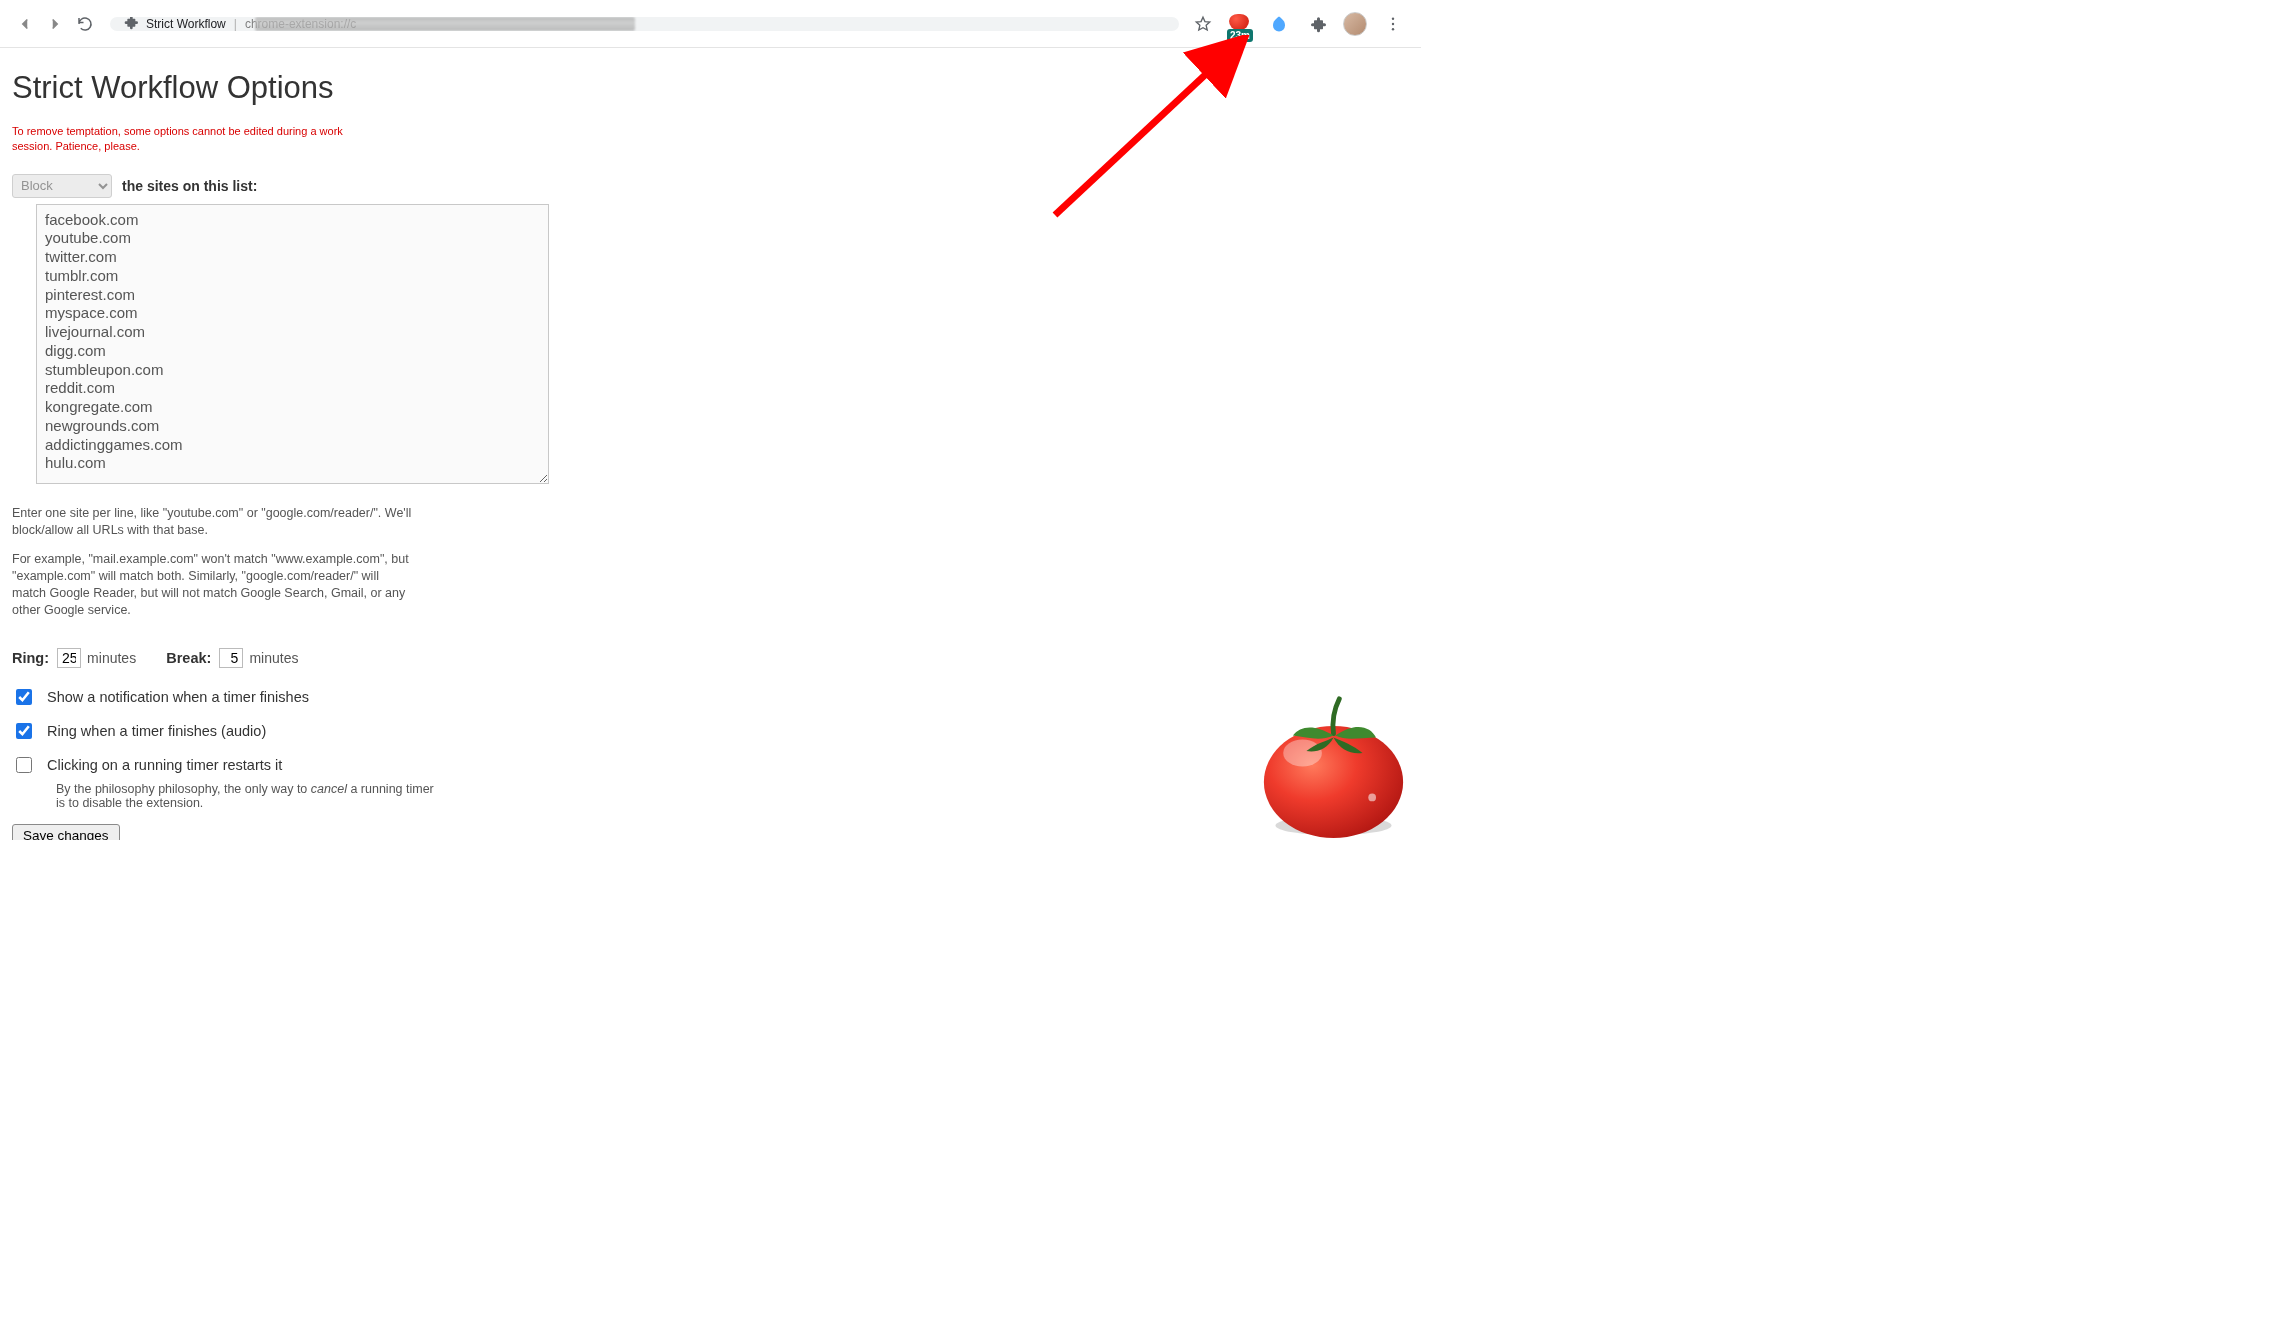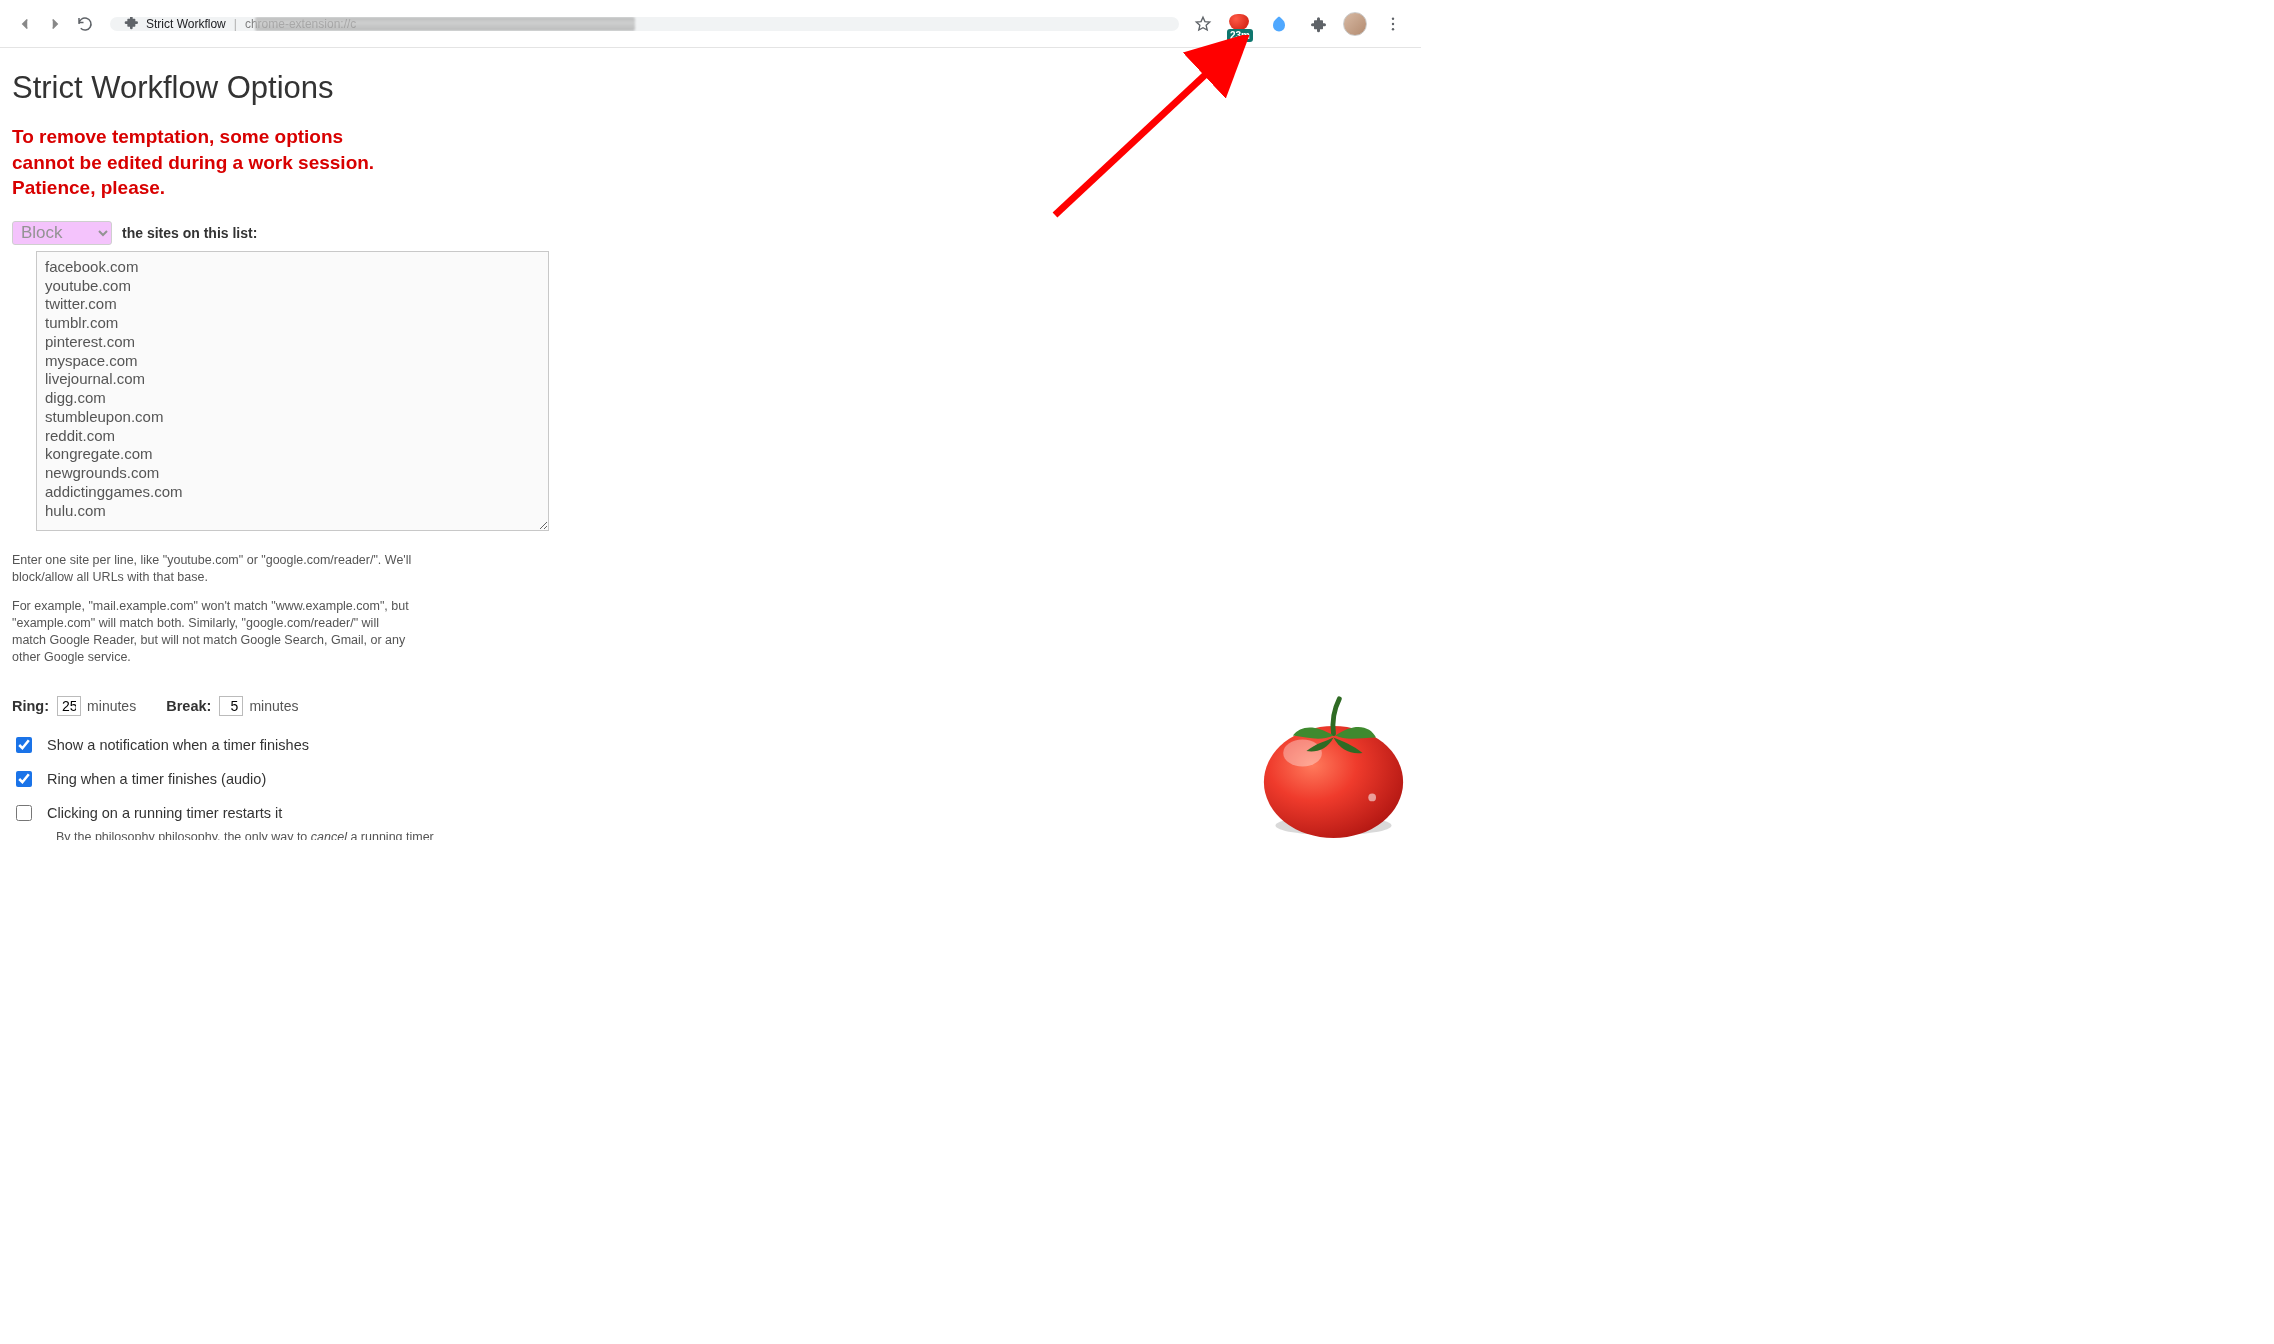--- a/index.html
+++ b/index.html
@@ -105,32 +105,32 @@
   }
 
   
   .content { padding: 12px 12px; font-size: 14px; }
   h1 {
     font-size: 31px; font-weight: 500; margin: 10px 0 18px 0;
     color: #333;
   }
   .locked-note {
     color: #d80000;
-    font-weight: 700;
+    font-weight: 400;
     max-width: 370px;
     line-height: 1.35;
     margin: 0 0 20px 0;
-    font-size: 19px;
+    font-size: 11px;
   }
 
   .block-row { display:flex; align-items:center; gap:10px; margin-bottom:6px;}
   select.site-mode {
     width: 100px; height: 24px;
-    font-size: 17px; color:#666;
-    background: #f0abfc;
+    font-size: 13px; color:#666;
+    background: #e5e5e5;
     border:1px solid #bbb;
     border-radius:3px;
     padding: 0 4px;
   }
   .block-label { font-weight:700; }
 
   textarea.sites {
     width: 513px; height: 280px;
     font: 15px Arial, sans-serif;
     color:#555;

